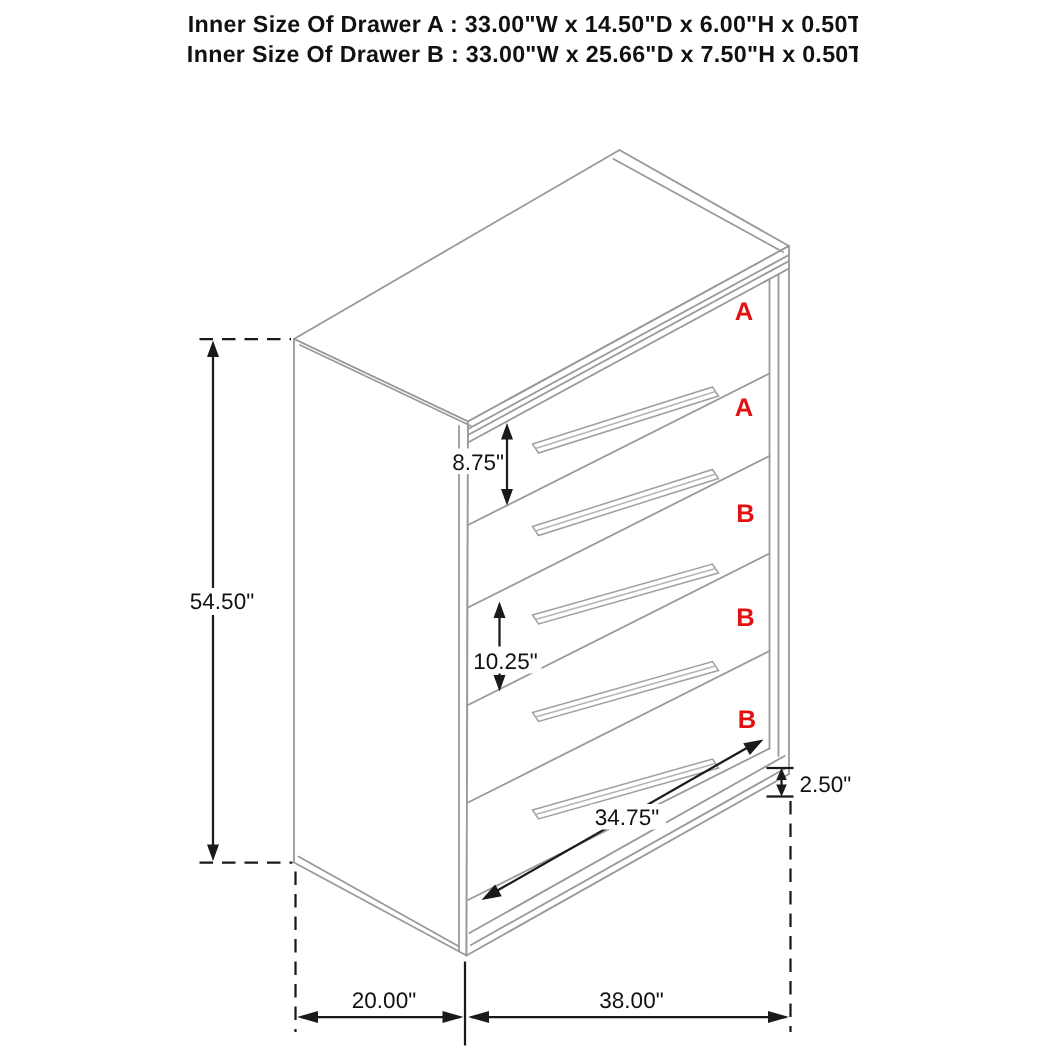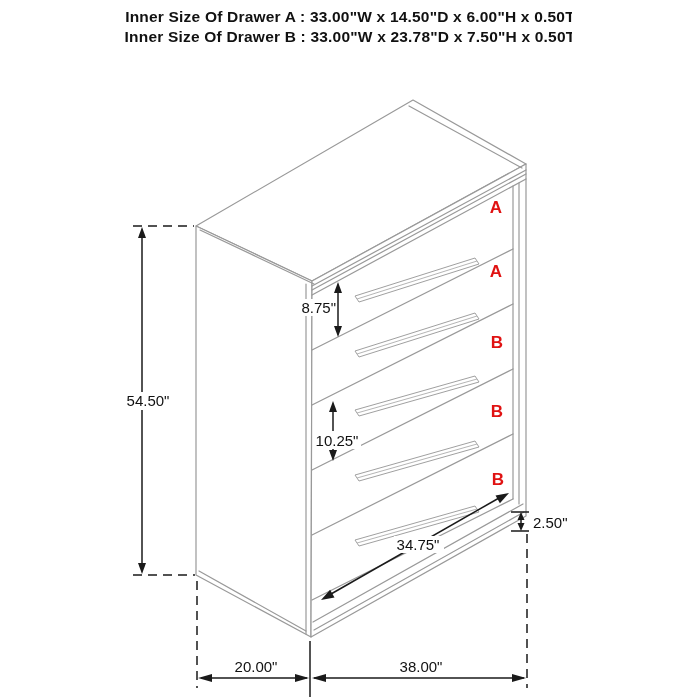--- a/index.html
+++ b/index.html
@@ -20,21 +20,21 @@
   .dimtxt{font-size:15px;fill:#111;}
   .redlbl{font-size:17px;font-weight:bold;}
 </style>
 </head>
 <body>
 
 <div id="stage">
 
   <div id="titleblock">
     <div>Inner Size Of Drawer A : 33.00"W x 14.50"D x 6.00"H x 0.50T</div>
-    <div>Inner Size Of Drawer B : 33.00"W x 23.78"D x 7.50"H x 0.50T</div>
+    <div>Inner Size Of Drawer B : 33.00"W x 25.66"D x 7.50"H x 0.50T</div>
   </div>
 
   <svg width="700" height="700" viewBox="0 0 700 700">
 
     <g>
 
       <polygon class="face" points="196,226 413,100 526,164 312,281"></polygon>
 
       <polygon class="face" points="196,226 312,281 311,637 196,575"></polygon>
 

